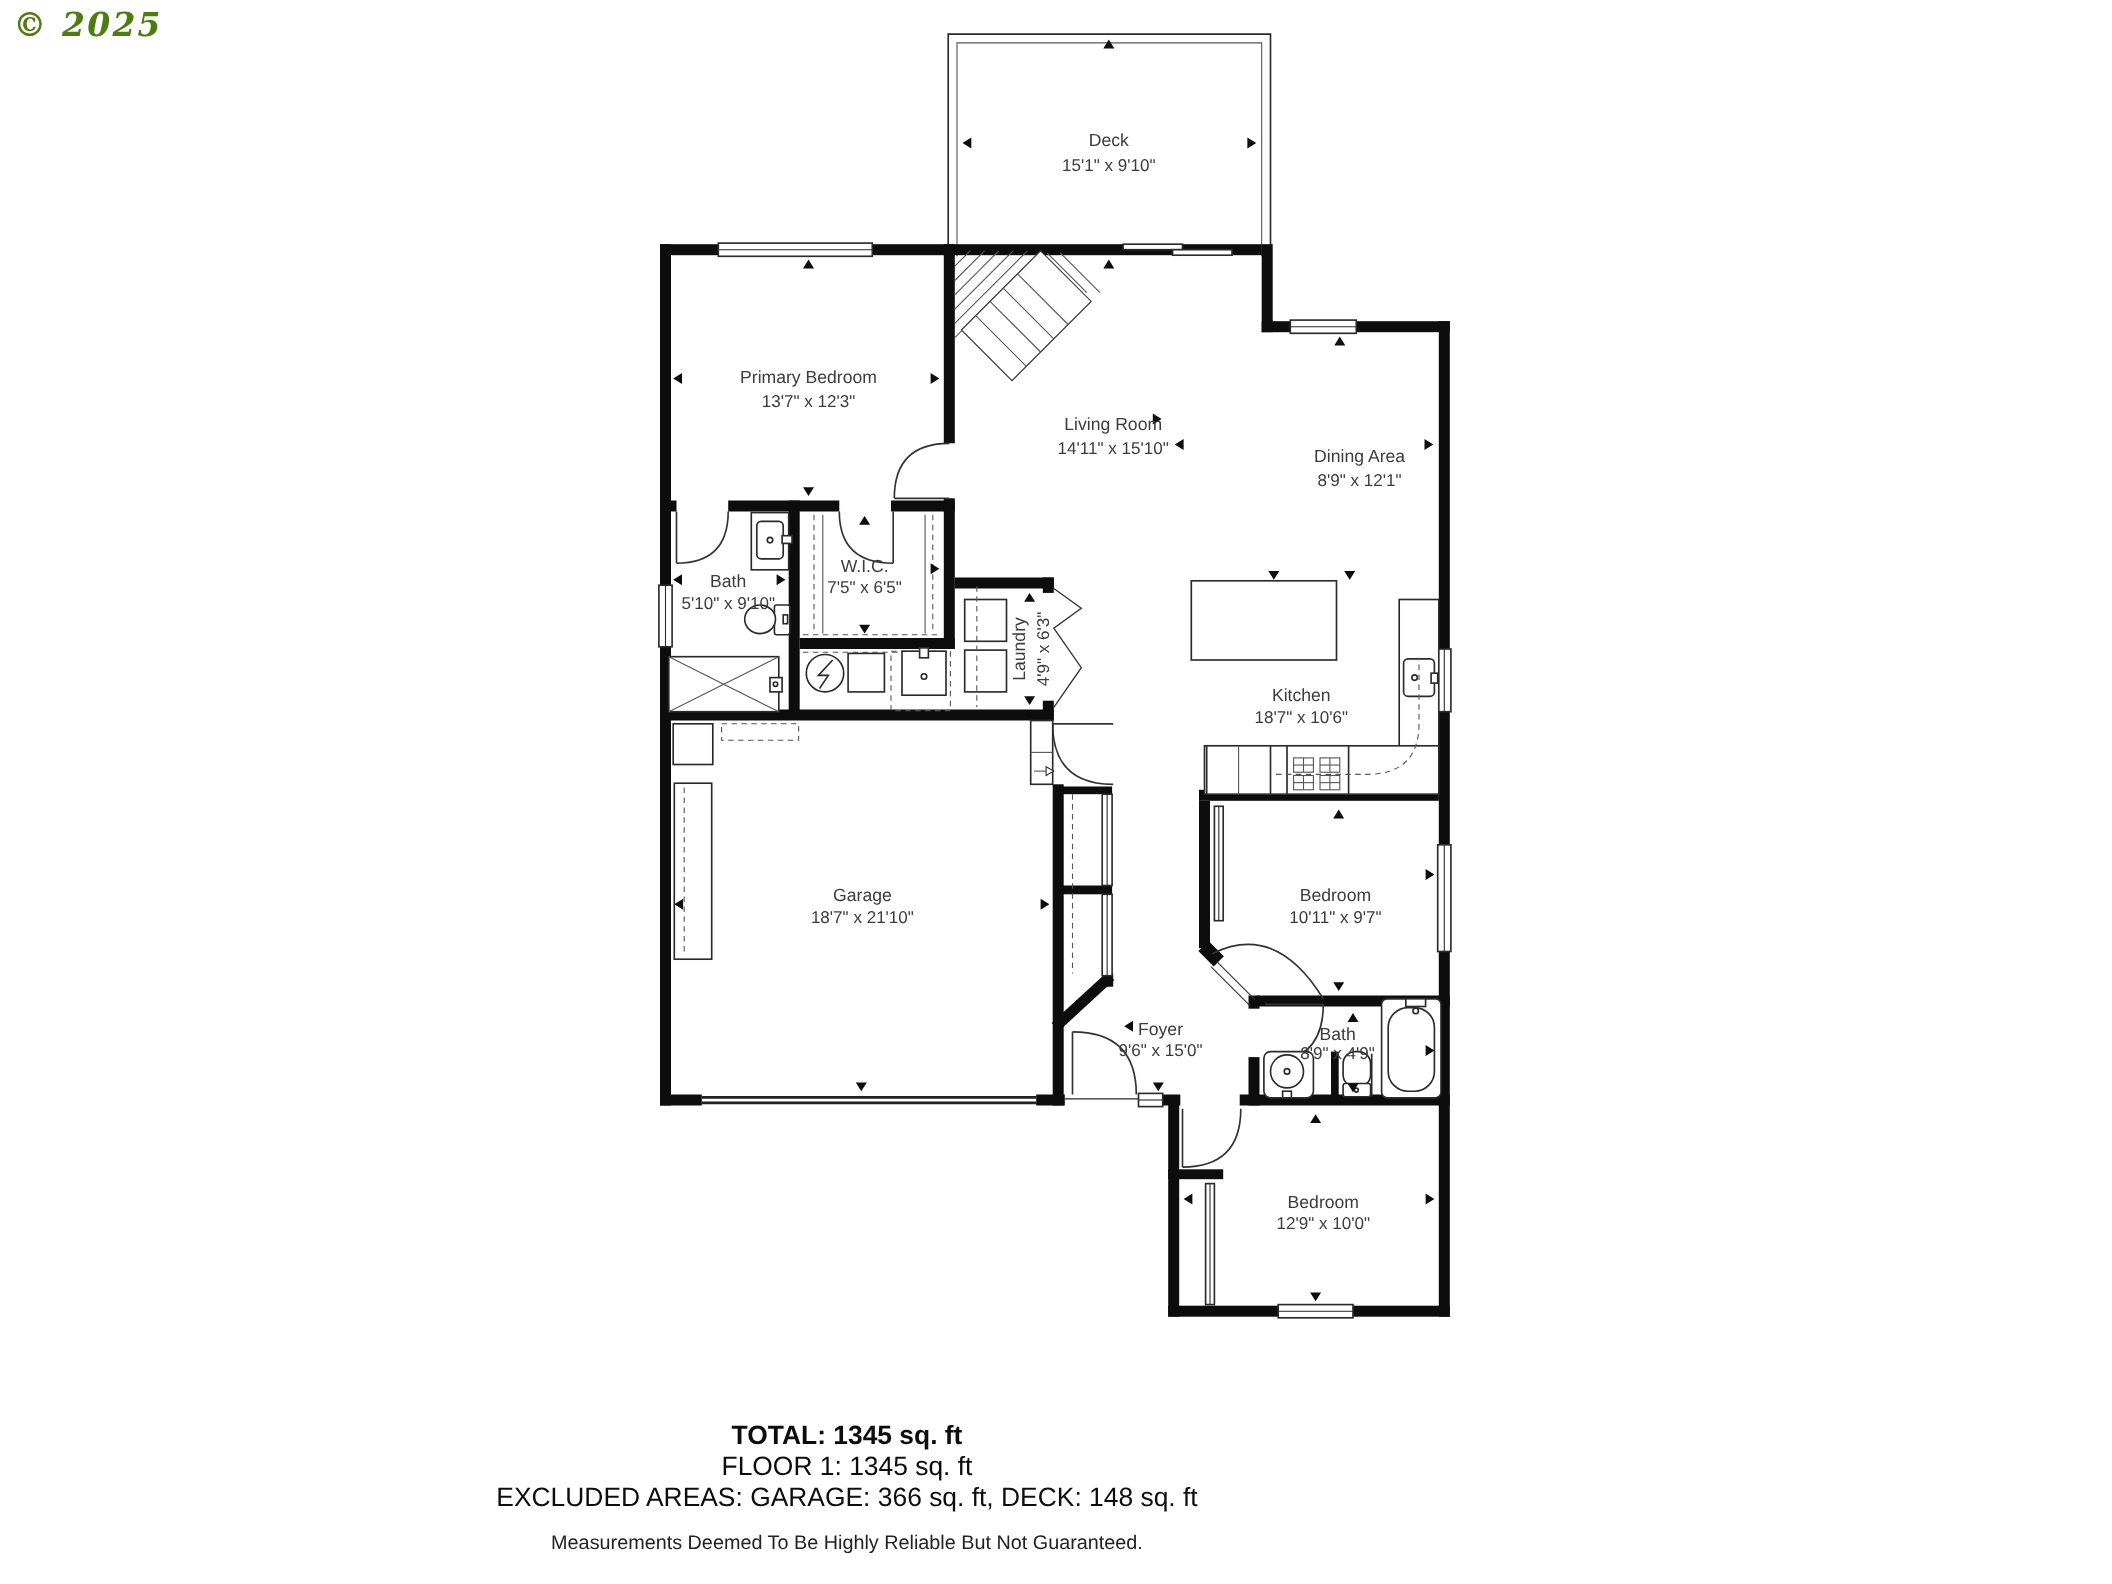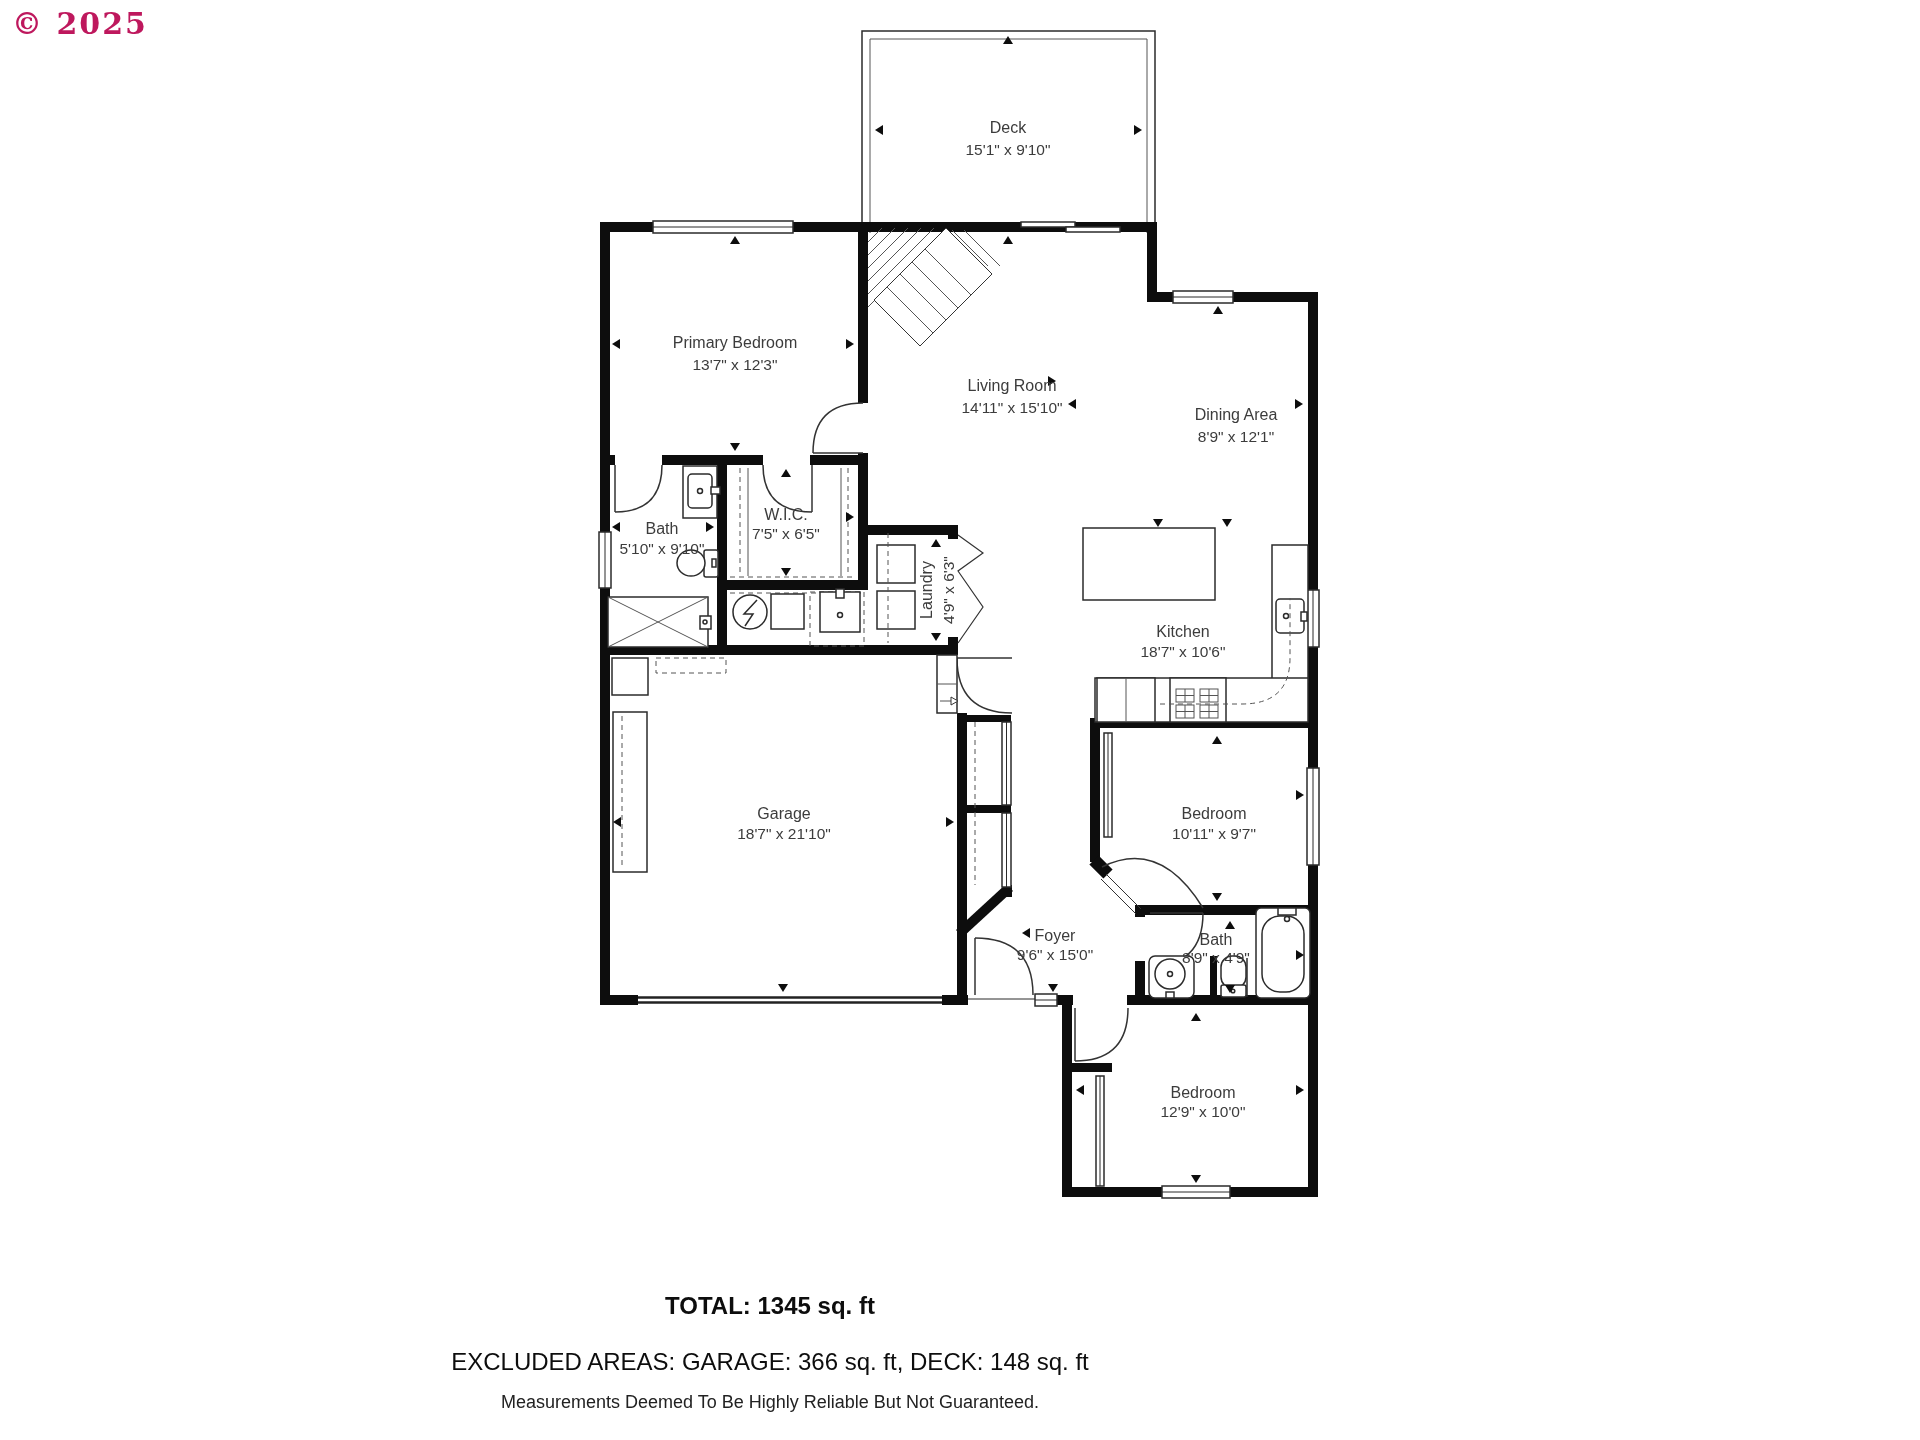--- a/index.html
+++ b/index.html
@@ -3,21 +3,21 @@
 <meta charset="utf-8">
 <style>
   html,body { margin:0; padding:0; background:#fff; }
   .page {
     position:relative; width:1920px; height:1440px; background:#ffffff;
     font-family:"Liberation Sans", sans-serif; overflow:hidden;
   }
   .watermark {
     position:absolute; left:12px; top:6px;
     font-family:"DejaVu Serif", serif; font-weight:bold;
-    font-size:30px; color:#be185d; letter-spacing:2px;
+    font-size:30px; color:#4d7c0f; letter-spacing:2px;font-style:italic;
   }
   svg.plan { position:absolute; left:0; top:0; }
   svg text {
     font-family:"Liberation Sans", sans-serif;
     fill:#3c3c3c;
   }
   .room-name { font-size:16px; }
   .room-dims { font-size:15.5px; }
   .summary { position:absolute; left:0; width:1540px; text-align:center; color:#0d0d0d; }
   .summary-total    { top:1292px; font-size:24px; font-weight:bold; }
@@ -425,16 +425,17 @@
         <text class="room-dims" x="1216" y="963">8'9" x 4'9"</text>
       </g>
       <g>
         <text class="room-name" x="1203" y="1098">Bedroom</text>
         <text class="room-dims" x="1203" y="1117">12'9" x 10'0"</text>
       </g>
     </g>
   </svg>
 
   <div class="summary summary-total">TOTAL: 1345 sq. ft</div>
+  <div class="summary summary-floor">FLOOR 1: 1345 sq. ft</div>
   <div class="summary summary-excluded">EXCLUDED AREAS: GARAGE: 366 sq. ft, DECK: 148 sq. ft</div>
   <div class="summary summary-disclaimer">Measurements Deemed To Be Highly Reliable But Not Guaranteed.</div>
 
 </div>
 
 </body></html>

